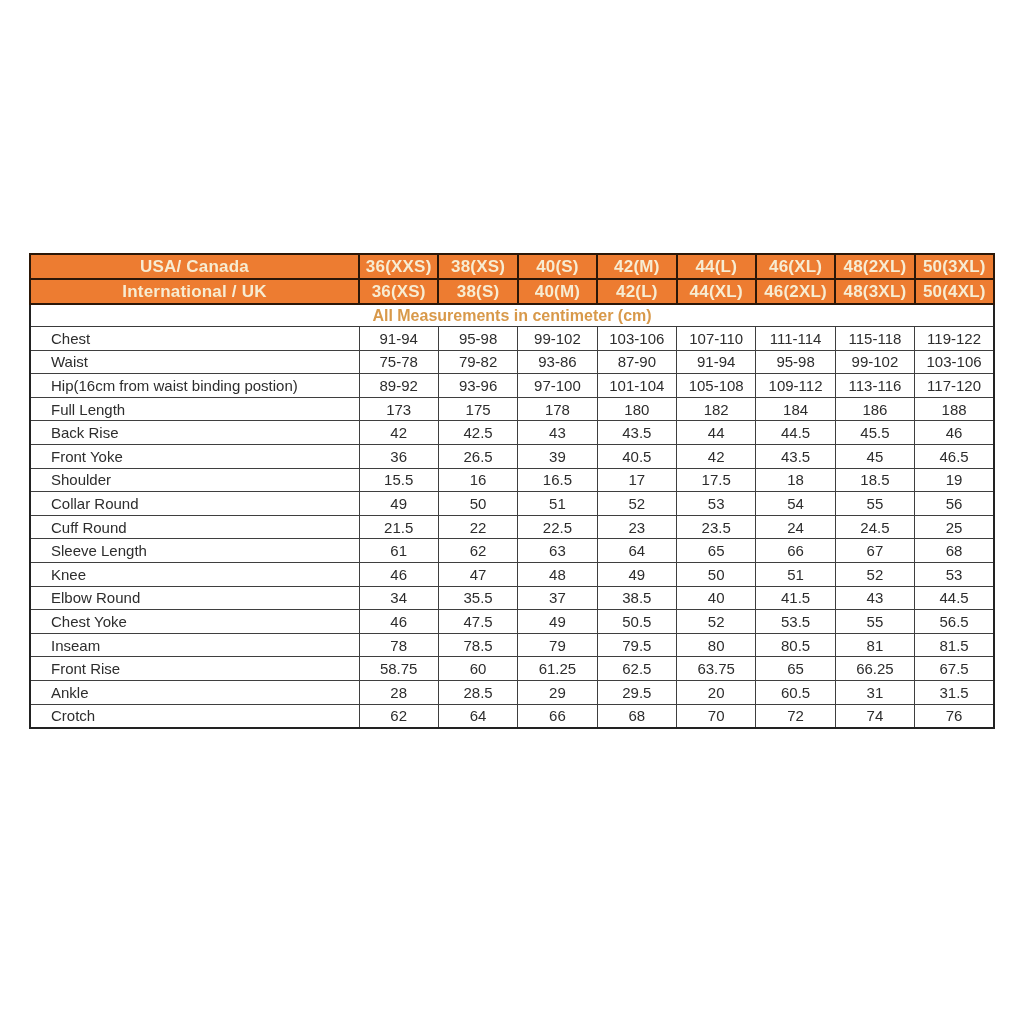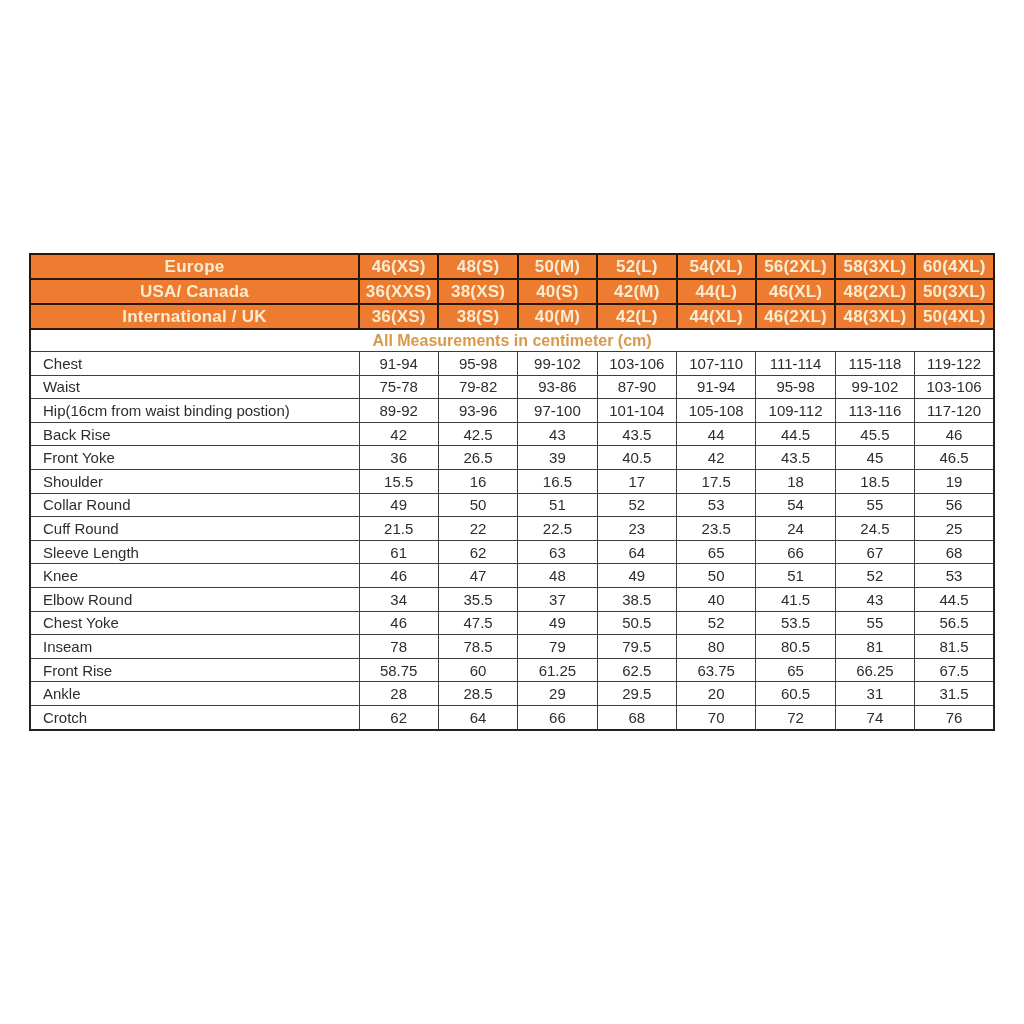--- a/index.html
+++ b/index.html
@@ -59,51 +59,40 @@
     color: #2d2d2d;
     height: 22.6px;
     text-align: center;
     padding: 0;
     background: #ffffff;
     white-space: nowrap;
     overflow: hidden;
   }
   tbody td.m-label {
     text-align: left;
-    padding-left: 12px;
+    padding-left: 20px;
   }
 </style>
 </head>
 <body>
 
 <div class="canvas">
   <table class="size-table">
     <colgroup>
       <col class="c-label">
       <col>
         <col>
         <col>
         <col>
         <col>
         <col>
         <col>
         <col>
     </colgroup>
     <thead>
-        <tr>
-          <th>Europe</th>
-          <th>46(XS)</th>
-          <th>48(S)</th>
-          <th>50(M)</th>
-          <th>52(L)</th>
-          <th>54(XL)</th>
-          <th>56(2XL)</th>
-          <th>58(3XL)</th>
-          <th>60(4XL)</th>
-        </tr>
         <tr>
           <th>USA/ Canada</th>
           <th>36(XXS)</th>
           <th>38(XS)</th>
           <th>40(S)</th>
           <th>42(M)</th>
           <th>44(L)</th>
           <th>46(XL)</th>
           <th>48(2XL)</th>
           <th>50(3XL)</th>
@@ -151,20 +140,31 @@
           <td>89-92</td>
           <td>93-96</td>
           <td>97-100</td>
           <td>101-104</td>
           <td>105-108</td>
           <td>109-112</td>
           <td>113-116</td>
           <td>117-120</td>
         </tr>
         <tr>
+          <td class="m-label">Full Length</td>
+          <td>173</td>
+          <td>175</td>
+          <td>178</td>
+          <td>180</td>
+          <td>182</td>
+          <td>184</td>
+          <td>186</td>
+          <td>188</td>
+        </tr>
+        <tr>
           <td class="m-label">Back Rise</td>
           <td>42</td>
           <td>42.5</td>
           <td>43</td>
           <td>43.5</td>
           <td>44</td>
           <td>44.5</td>
           <td>45.5</td>
           <td>46</td>
         </tr>

